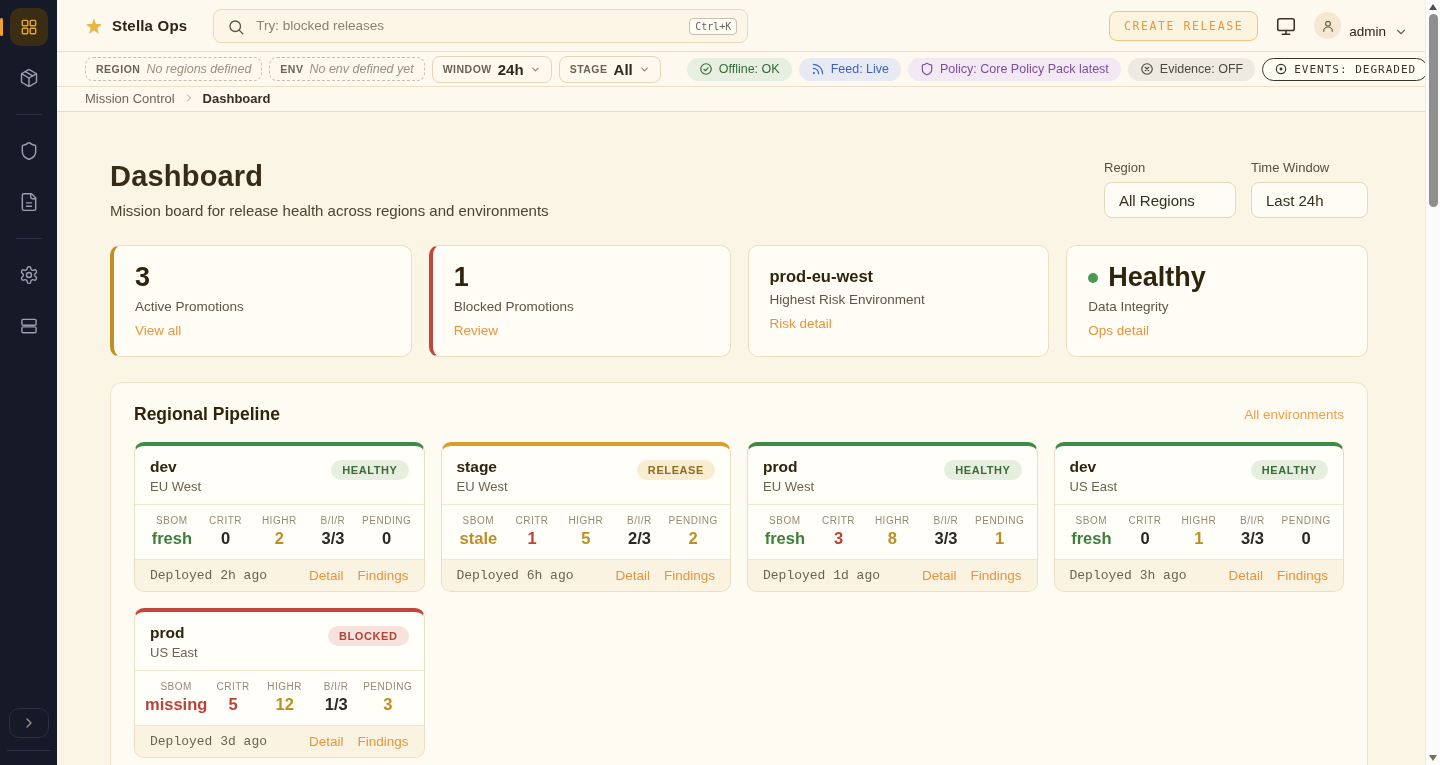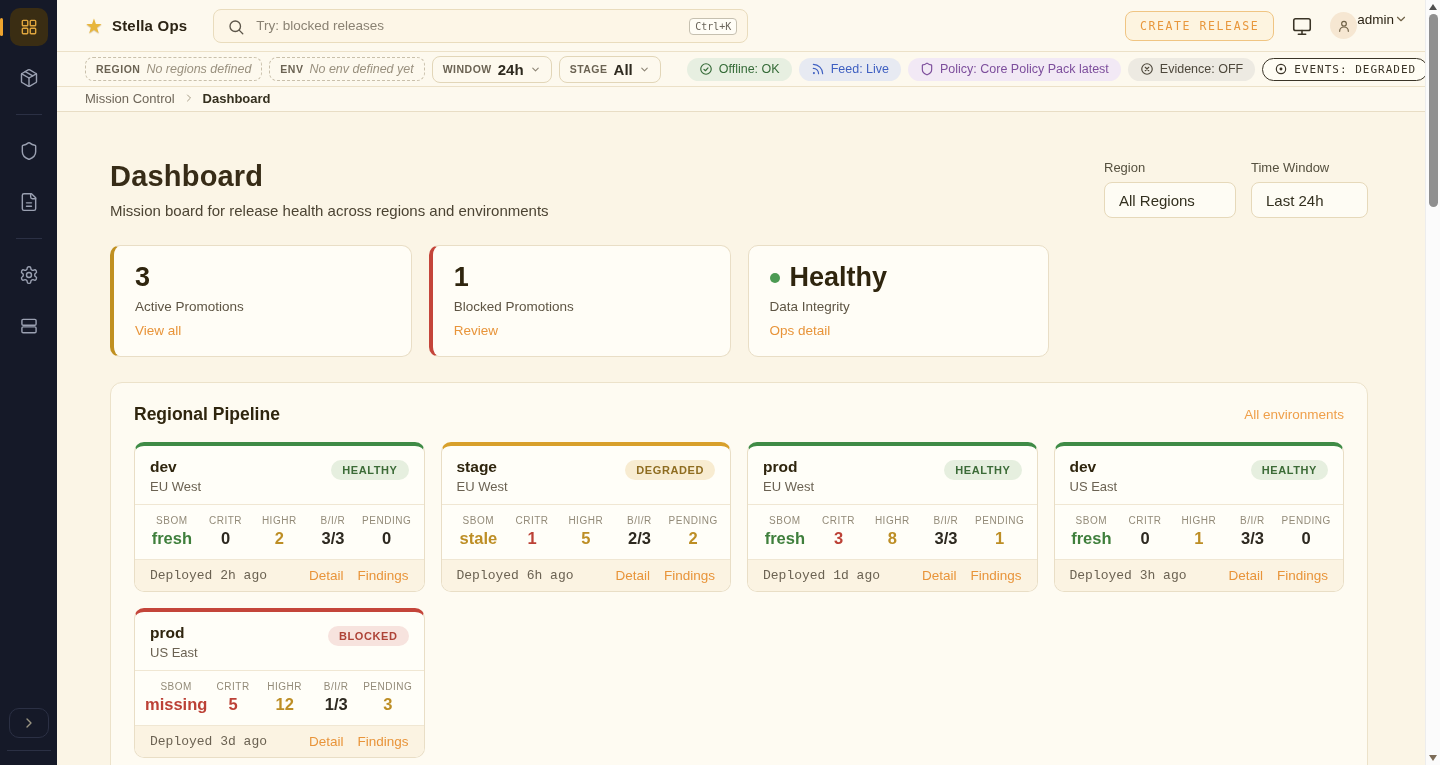--- a/index.html
+++ b/index.html
@@ -37,21 +37,21 @@
   .logo-glyph { font-size:20px; color:#e8b63c; text-shadow:0 1px 1px rgba(150,100,0,.35); line-height:1; }
   .logo-name { font-size:15px; font-weight:bold; color:#2c2415; letter-spacing:.2px; }
   .searchbox { position:relative; width:535px; height:34px; margin-left:26px; background:#fdf6e7; border:1px solid #e9dcbd; border-radius:8px; }
   .searchbox svg { position:absolute; left:13px; top:8px; color:#5d564a; }
   .searchbox input { position:absolute; inset:0; width:100%; height:100%; background:transparent; border:none; outline:none; padding:0 70px 0 42px; font-size:13.5px; color:#3a3426; font-family:inherit; }
   .searchbox input::placeholder { color:#8a8273; }
   .kbd-badge { position:absolute; right:10px; top:8px; font-size:10px; color:#6b655a; border:1px solid #c6c0b0; border-radius:4px; padding:2px 5px; background:#fffdf6; }
   .topbar-right { margin-left:auto; display:flex; align-items:center; gap:17px; }
   .create-btn { font-size:11.5px; letter-spacing:1.6px; color:#e8973c; background:#fdf4e0; border:1px solid #f0c583; border-radius:8px; padding:7px 14px; cursor:pointer; }
   .monitor-btn { color:#3a3426; cursor:pointer; }
-  .user-menu { display:flex; align-items:flex-start; cursor:pointer; }
+  .user-menu { display:flex; align-items:flex-end; gap:8px; cursor:pointer; }
   .avatar { width:27px; height:27px; border-radius:50%; background:#f6e7d2; display:flex; align-items:center; justify-content:center; color:#6f6146; }
   .user-name { font-size:13.5px; color:#2c2415; }
   .user-menu svg.chev { color:#6f6146; }
 
   
   .contextbar { height:35px; background:#fdf9ee; border-bottom:1px solid #ece1c8; display:flex; align-items:center; gap:7px; padding:0 12px 0 28px; flex:0 0 auto; white-space:nowrap; }
   .ctx-pill { display:flex; align-items:center; gap:6px; border-radius:8px; padding:4px 10px; cursor:pointer; }
   .ctx-dashed { border:1px dashed #c9c0ab; }
   .ctx-solid { border:1px solid #e2d6b8; }
   .ctx-label { font-size:10.5px; font-weight:bold; letter-spacing:.5px; color:#6b6353; }
@@ -356,20 +356,25 @@
         <div class="sc-value">3</div>
         <div class="sc-label">Active Promotions</div>
         <span class="sc-link">View all</span>
       </div>
       <div class="scard red">
         <div class="sc-value">1</div>
         <div class="sc-label">Blocked Promotions</div>
         <span class="sc-link">Review</span>
       </div>
       <div class="scard">
+        <div class="sc-value-sm">prod-eu-west</div>
+        <div class="sc-label">Highest Risk Environment</div>
+        <span class="sc-link">Risk detail</span>
+      </div>
+      <div class="scard">
         <div class="sc-health">
           <span class="health-dot"></span>
           <span class="sc-value">Healthy</span>
         </div>
         <div class="sc-label">Data Integrity</div>
         <span class="sc-link">Ops detail</span>
       </div>
     </div>
 
     <section class="pipeline">
@@ -417,21 +422,21 @@
               </span>
           </div>
         </div>
 
         <div class="pcard degraded">
           <div class="pchead">
             <div>
               <div class="penv">stage</div>
               <div class="pregion">EU West</div>
             </div>
-            <span class="pill degraded">DEGRADED</span>
+            <span class="pill degraded">RELEASE</span>
           </div>
           <div class="pstats">
             <div>
                 <div class="slabel">SBOM</div>
                 <div class="svalue amber">stale</div>
               </div>
             <div>
                 <div class="slabel">CRITR</div>
                 <div class="svalue red">1</div>
               </div>

